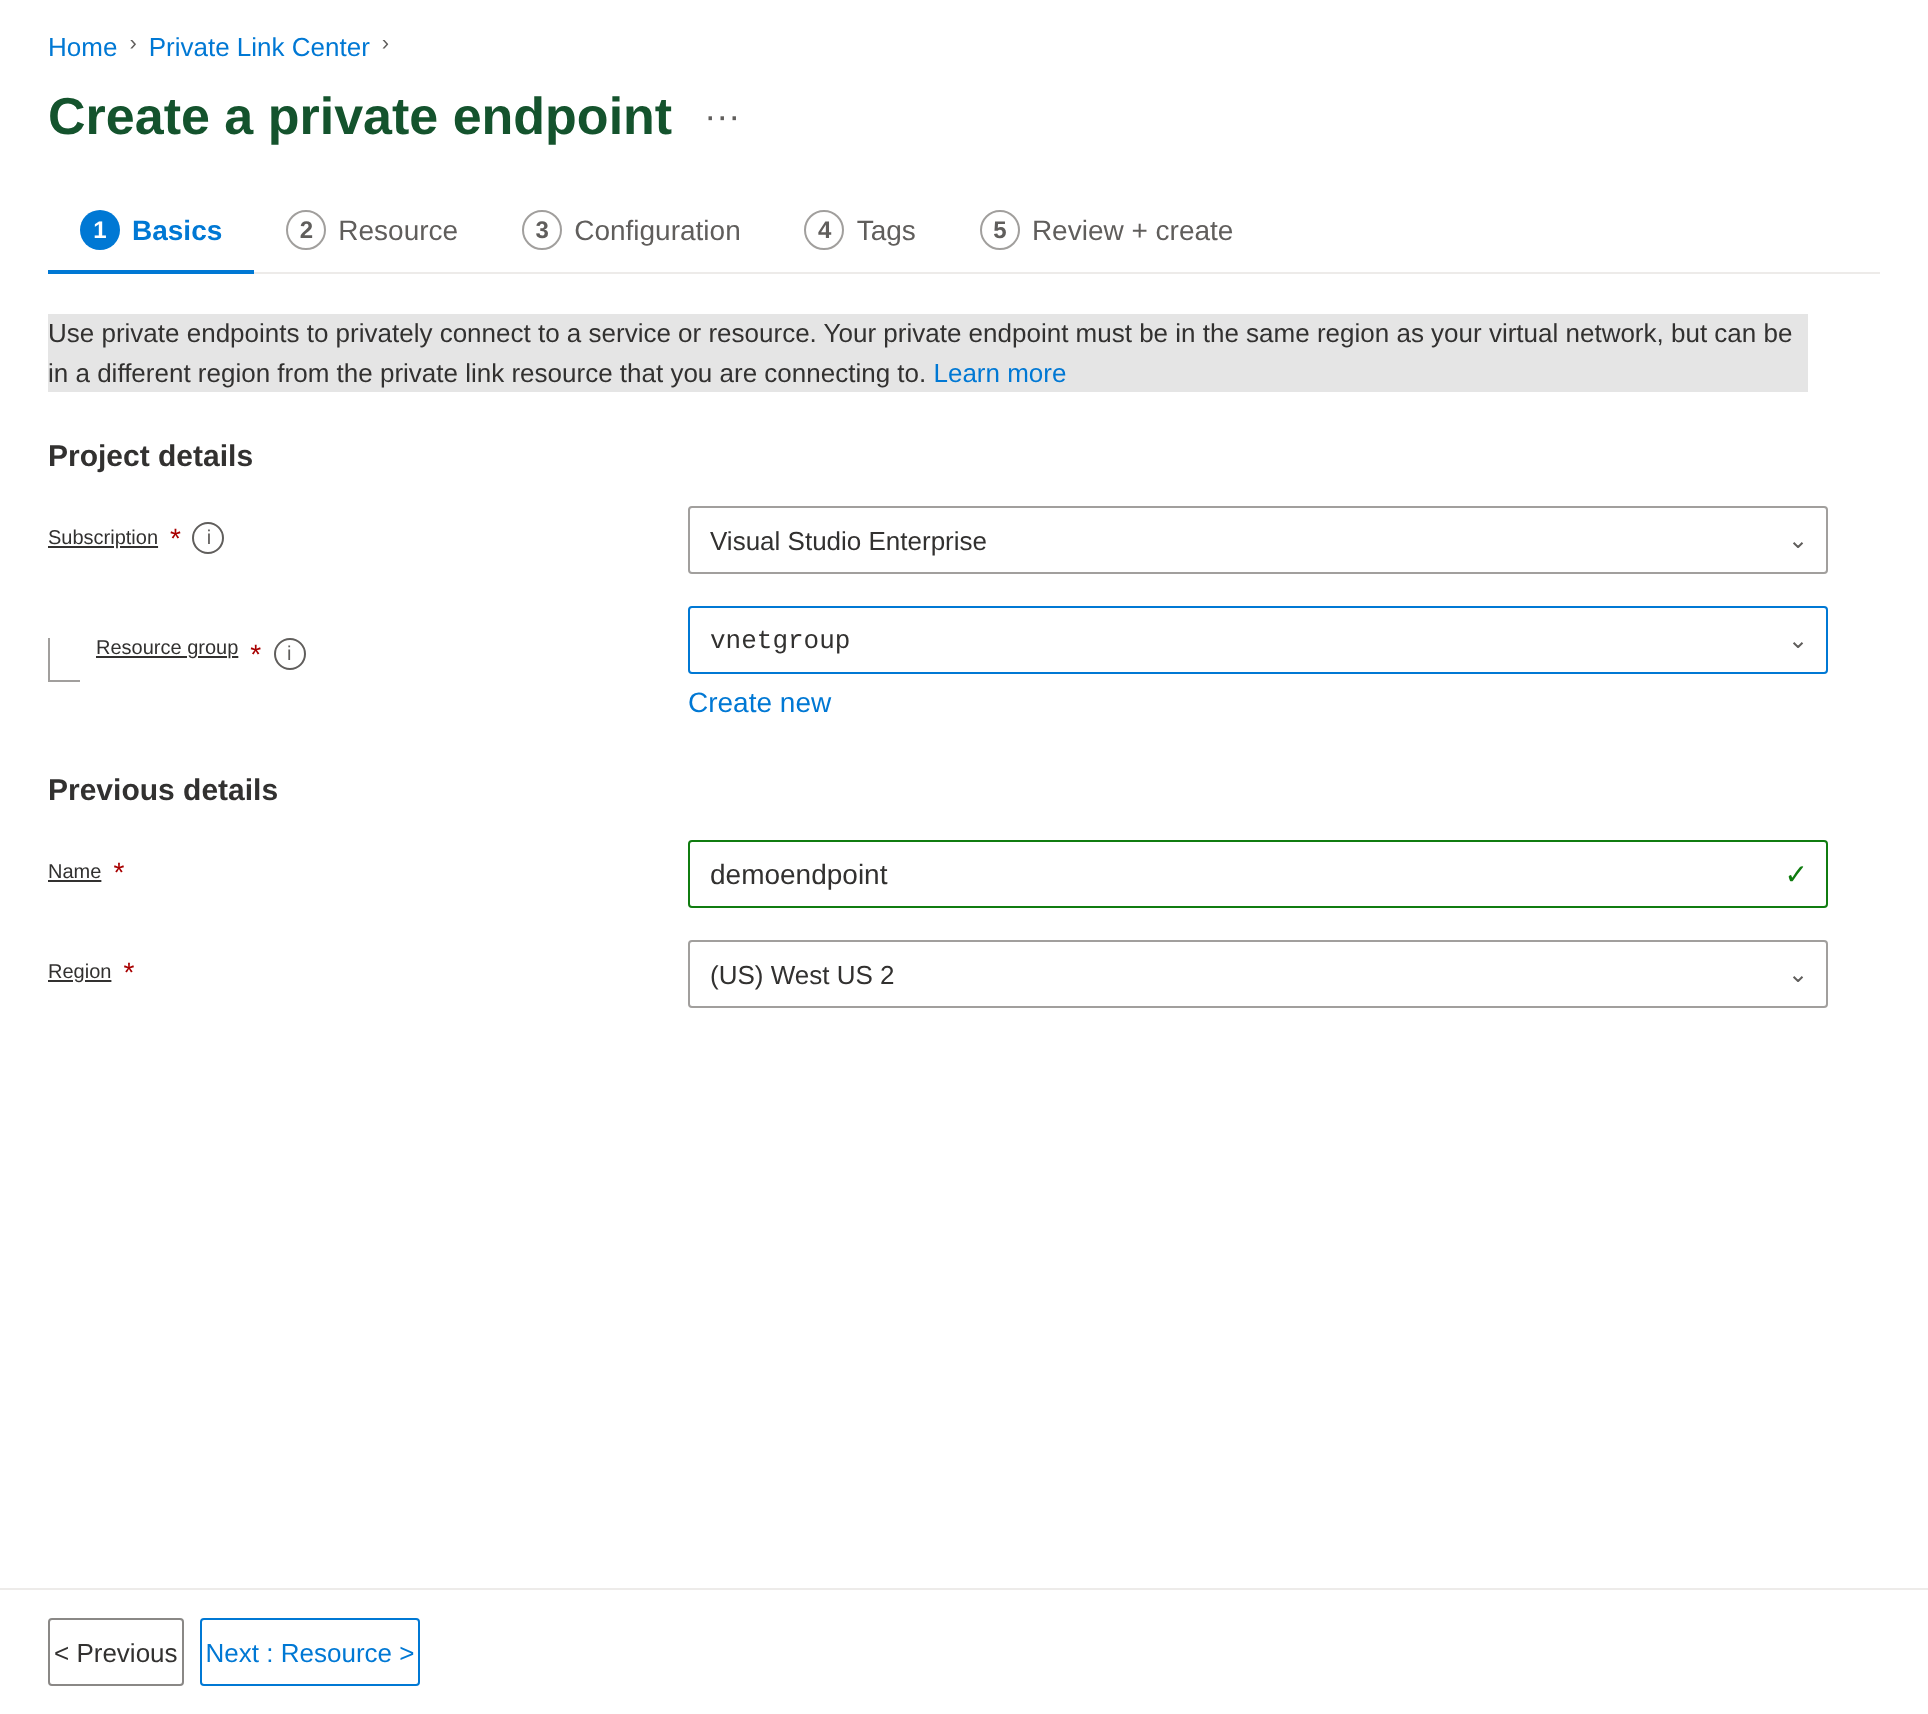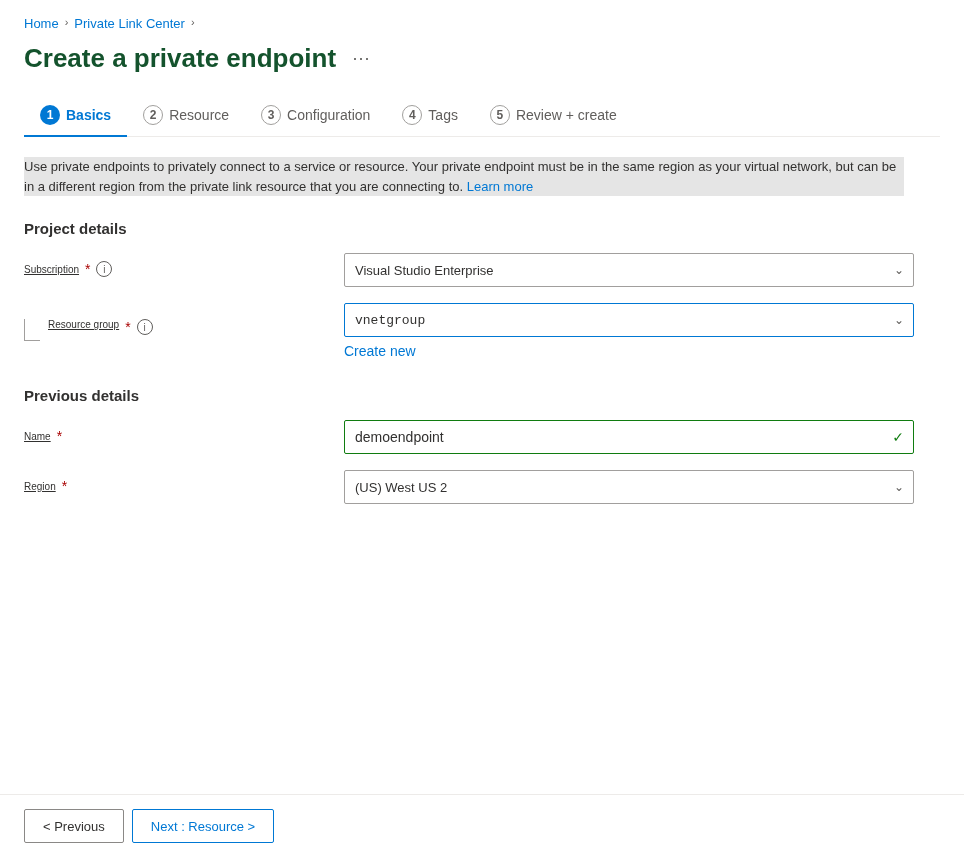--- a/index.html
+++ b/index.html
@@ -223,21 +223,21 @@
     }
     .footer {
       border-top: 1px solid #edebe9;
       padding: 14px 24px;
       display: flex;
       align-items: center;
       gap: 8px;
       background: #ffffff;
     }
     .btn {
-      padding: 6px 18px;
+      padding: 6px 2px;
       font-size: 13px;
       border-radius: 2px;
       cursor: pointer;
       height: 34px;
       display: inline-flex;
       align-items: center;
       gap: 4px;
     }
     .btn-secondary {
       background: #ffffff;

